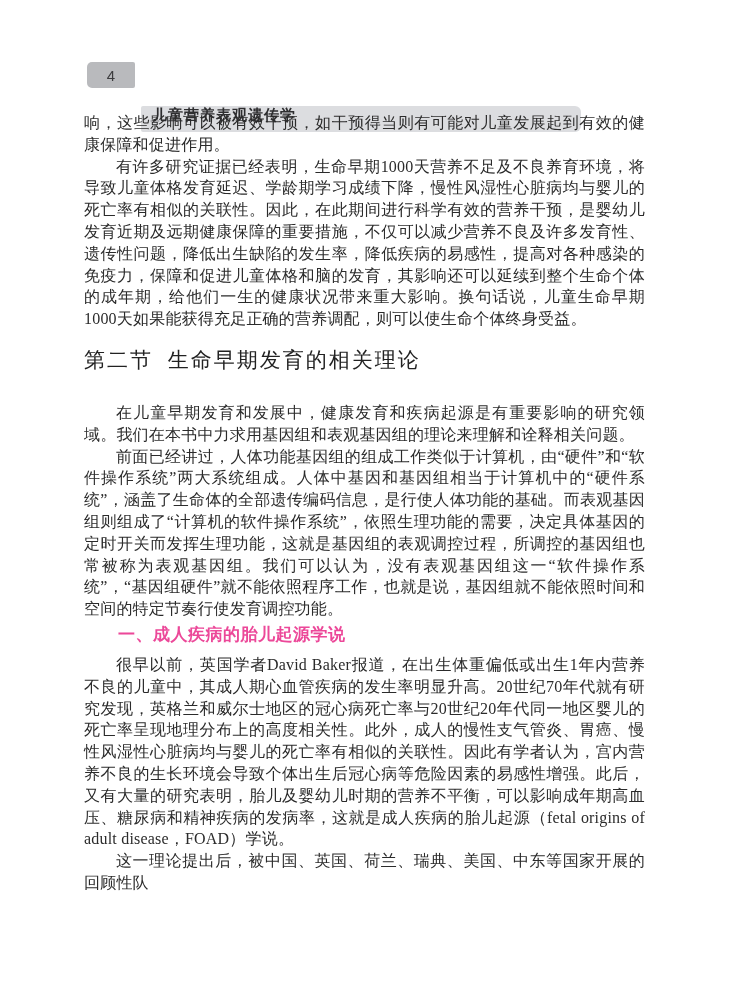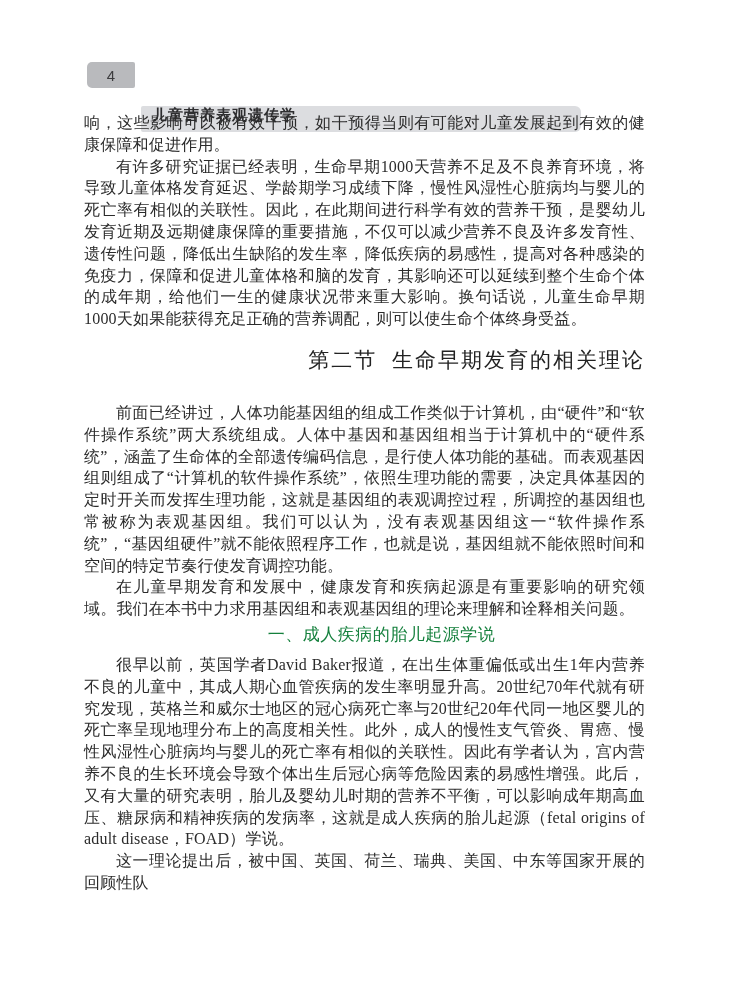--- a/index.html
+++ b/index.html
@@ -71,37 +71,36 @@
     font-size: 16px;
     line-height: 21.8px;
     text-align: justify;
     letter-spacing: 0.2px;
   }
   p.ind { text-indent: 2em; }
   h2.section-heading {
     margin: 15px 0 27px 0;
     font-size: 21px;
     font-weight: normal;
-    text-align: right;
+    text-align: left;
     letter-spacing: 2px;
     color: #222222;
     font-family: "Liberation Serif", "DejaVu Serif", serif;
     line-height: 30px;
   }
   h2.section-heading .section-label { margin-right: 0.7em; }
   h3.subsection-heading {
     margin: 3px 0 8px 0;
     padding-left: 2em;
     font-family: "Liberation Sans", "DejaVu Sans", sans-serif;
     font-size: 17px;
-    font-weight: normal;
-    color: #15803d;
+    font-weight: bold;
+    color: #ec4899;
     line-height: 23px;
     letter-spacing: 0.5px;
-    text-align: center;
   }
 </style>
 </head>
 <body>
 
 <div class="page">
 
   <div class="running-head">
     <div class="page-num">4</div>
     <div class="head-gap"></div>
@@ -113,23 +112,23 @@
   <div class="body-col">
 
     <p>响，这些影响可以被有效干预，如干预得当则有可能对儿童发展起到有效的健康保障和促进作用。</p>
 
     <p class="ind">有许多研究证据已经表明，生命早期1000天营养不足及不良养育环境，将导致儿童体格发育延迟、学龄期学习成绩下降，慢性风湿性心脏病均与婴儿的死亡率有相似的关联性。因此，在此期间进行科学有效的营养干预，是婴幼儿发育近期及远期健康保障的重要措施，不仅可以减少营养不良及许多发育性、遗传性问题，降低出生缺陷的发生率，降低疾病的易感性，提高对各种感染的免疫力，保障和促进儿童体格和脑的发育，其影响还可以延续到整个生命个体的成年期，给他们一生的健康状况带来重大影响。换句话说，儿童生命早期1000天如果能获得充足正确的营养调配，则可以使生命个体终身受益。</p>
 
     <h2 class="section-heading">
       <span class="section-label">第二节</span><span>生命早期发育的相关理论</span>
     </h2>
 
+    <p class="ind">在儿童早期发育和发展中，健康发育和疾病起源是有重要影响的研究领域。我们在本书中力求用基因组和表观基因组的理论来理解和诠释相关问题。</p>
+
     <p class="ind">前面已经讲过，人体功能基因组的组成工作类似于计算机，由“硬件”和“软件操作系统”两大系统组成。人体中基因和基因组相当于计算机中的“硬件系统”，涵盖了生命体的全部遗传编码信息，是行使人体功能的基础。而表观基因组则组成了“计算机的软件操作系统”，依照生理功能的需要，决定具体基因的定时开关而发挥生理功能，这就是基因组的表观调控过程，所调控的基因组也常被称为表观基因组。我们可以认为，没有表观基因组这一“软件操作系统”，“基因组硬件”就不能依照程序工作，也就是说，基因组就不能依照时间和空间的特定节奏行使发育调控功能。</p>
-
-    <p class="ind">在儿童早期发育和发展中，健康发育和疾病起源是有重要影响的研究领域。我们在本书中力求用基因组和表观基因组的理论来理解和诠释相关问题。</p>
 
 
     <h3 class="subsection-heading">一、成人疾病的胎儿起源学说</h3>
 
     <p class="ind">很早以前，英国学者David Baker报道，在出生体重偏低或出生1年内营养不良的儿童中，其成人期心血管疾病的发生率明显升高。20世纪70年代就有研究发现，英格兰和威尔士地区的冠心病死亡率与20世纪20年代同一地区婴儿的死亡率呈现地理分布上的高度相关性。此外，成人的慢性支气管炎、胃癌、慢性风湿性心脏病均与婴儿的死亡率有相似的关联性。因此有学者认为，宫内营养不良的生长环境会导致个体出生后冠心病等危险因素的易感性增强。此后，又有大量的研究表明，胎儿及婴幼儿时期的营养不平衡，可以影响成年期高血压、糖尿病和精神疾病的发病率，这就是成人疾病的胎儿起源（fetal origins of adult disease，FOAD）学说。</p>
 
     <p class="ind">这一理论提出后，被中国、英国、荷兰、瑞典、美国、中东等国家开展的回顾性队</p>
 
   </div>
 </div>

